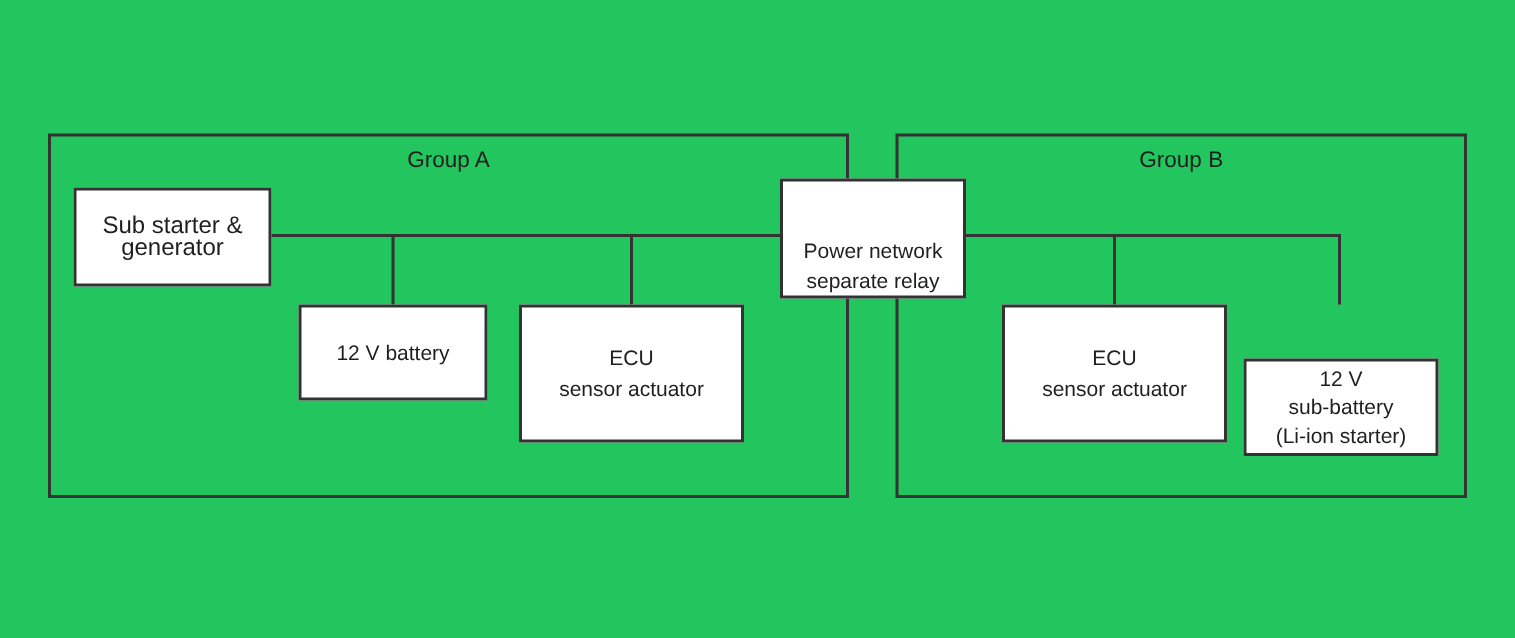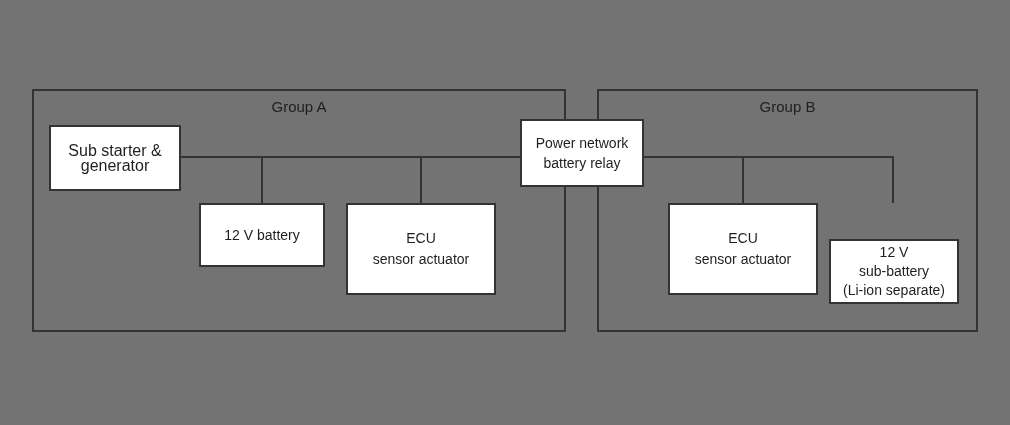--- a/index.html
+++ b/index.html
@@ -4,21 +4,21 @@
 <style>
   html, body {
     margin: 0;
     padding: 0;
     background: #ffffff;
   }
   .stage {
     position: relative;
     width: 1010px;
     height: 425px;
-    background: #737373;
+    background: #22c55e;
     font-family: "Liberation Sans", "DejaVu Sans", sans-serif;
     color: #1f1f1f;
     overflow: hidden;
   }
   .group {
     position: absolute;
     border: 2px solid #333333;
     background: transparent;
     box-sizing: border-box;
   }
@@ -56,21 +56,21 @@
     justify-content: center;
     text-align: center;
     font-size: 14px;
     line-height: 20px;
   }
   .node-sub-starter { left: 49px;  top: 125px; width: 132px; height: 66px; font-size: 16px; line-height: 15px; }
   .node-battery-a   { left: 199px; top: 203px; width: 126px; height: 64px; }
   .node-ecu-a       { left: 346px; top: 203px; width: 150px; height: 92px; line-height: 21px; }
   .node-ecu-b       { left: 668px; top: 203px; width: 150px; height: 92px; line-height: 21px; }
   .node-subbat-b    { left: 829px; top: 202px; width: 130px; height: 65px; line-height: 19px; margin-top: 37px; }
-  .node-relay       { left: 520px; top: 119px; width: 124px; height: 68px; }
+  .node-relay       { left: 520px; top: 119px; width: 124px; height: 80px; justify-content: flex-end; }
 </style>
 </head>
 <body>
 
 <div class="stage">
 
   <div class="group group-a">
     <div class="group-label">Group A</div>
   </div>
   <div class="group group-b">
@@ -95,21 +95,21 @@
     <span>sensor actuator</span>
   </div>
 
   <div class="node node-ecu-b">
     <span>ECU</span>
     <span>sensor actuator</span>
   </div>
   <div class="node node-subbat-b">
     <span>12 V</span>
     <span>sub-battery</span>
-    <span>(Li-ion separate)</span>
+    <span>(Li-ion starter)</span>
   </div>
 
   <div class="node node-relay">
     <span>Power network</span>
-    <span>battery relay</span>
+    <span>separate relay</span>
   </div>
 
 </div>
 
 </body></html>

